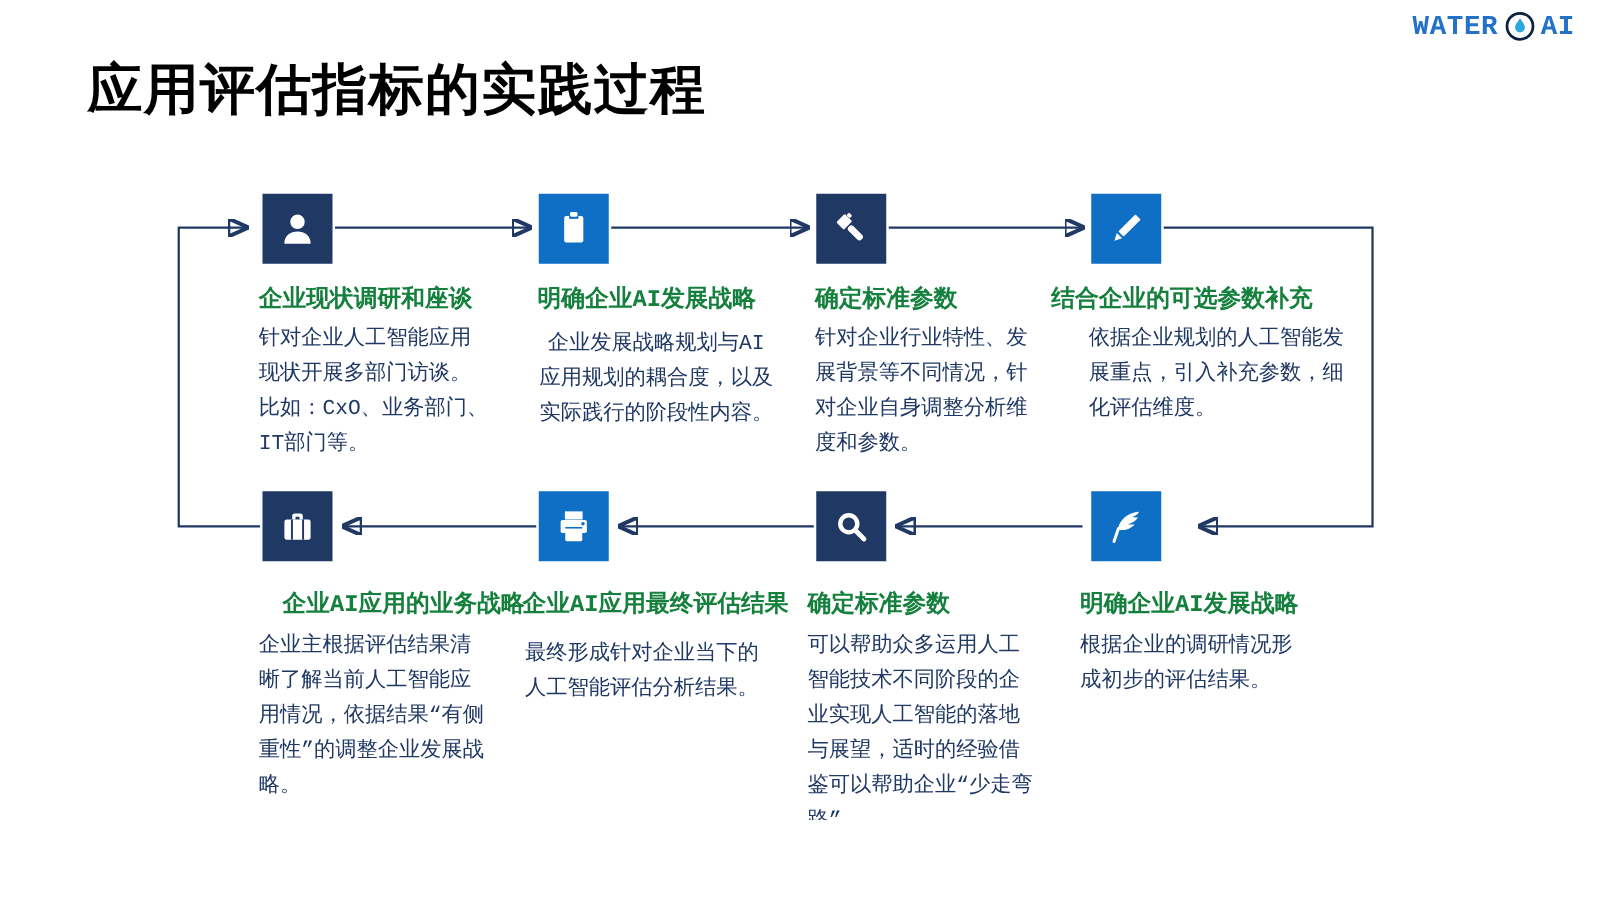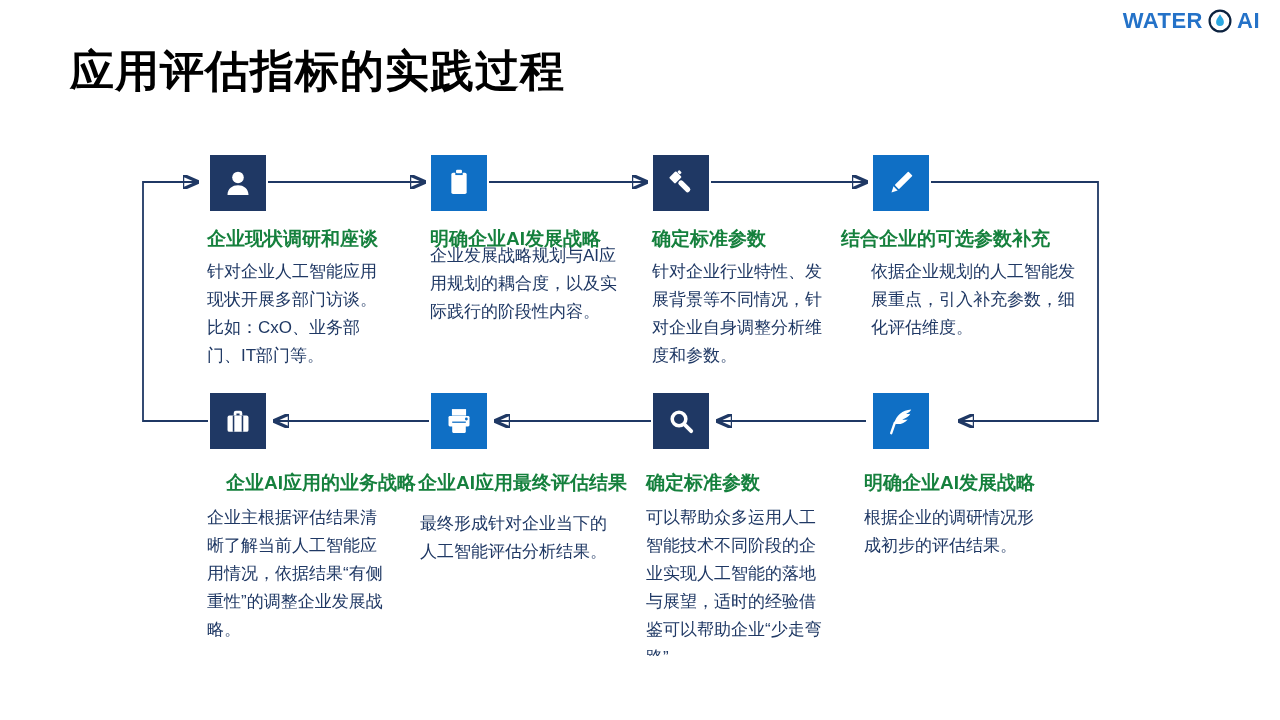--- a/index.html
+++ b/index.html
@@ -1,17 +1,17 @@
 <!DOCTYPE html>
 <html><head>
 <meta charset="utf-8">
 <style>
   html,body{margin:0;padding:0;background:#fff;}
   .slide{position:relative;width:1280px;height:656px;background:#ffffff;overflow:hidden;
-         font-family:Liberation Sans, sans-serif;}
+         font-family:Liberation Mono, monospace;}
 
   
   .logo{position:absolute;top:8px;right:20px;display:flex;align-items:center;gap:3px;
         color:#2472C8;font-weight:bold;font-size:22px;letter-spacing:.5px;}
   .logo svg{display:block;margin:0 1px;}
 
   
   .page-title{position:absolute;left:70px;top:42px;font-size:44px;font-weight:bold;color:#000;
               letter-spacing:1px;white-space:nowrap;}
 
@@ -73,21 +73,21 @@
   <div class="step-desc" style="left:207px;top:258px;width:186px;">针对企业人工智能应用现状开展多部门访谈。比如：CxO、业务部门、IT部门等。</div>
 
   <div class="icon-box blue" style="left:431px;top:155px;">
     <svg viewBox="0 0 24 24" fill="#fff">
       <rect x="6.6" y="4.8" width="10.8" height="15" rx="1.2"></rect>
       <rect class="bgfill" x="9.4" y="3.8" width="5.2" height="2.6"></rect>
       <rect x="9.9" y="2.6" width="4.2" height="2.6" rx="0.8"></rect>
     </svg>
   </div>
   <div class="step-title" style="left:430px;top:226px;">明确企业AI发展战略</div>
-  <div class="step-desc" style="left:430px;top:242px;width:190px;">企业发展战略规划与AI应用规划的耦合度，以及实际践行的阶段性内容。</div>
+  <div class="step-desc" style="left:430px;top:262px;width:190px;text-align:center;">企业发展战略规划与AI应用规划的耦合度，以及实际践行的阶段性内容。</div>
 
   <div class="icon-box navy" style="left:653px;top:155px;">
     <svg viewBox="0 0 24 24">
       <g fill="#fff" transform="rotate(45 12 12)">
         <rect x="3.4" y="8.6" width="6" height="6.8" rx="0.8"></rect>
         <rect x="4.6" y="6.4" width="2.6" height="2" rx="0.6"></rect>
         <rect x="10.2" y="10.1" width="10.2" height="3.8" rx="1.7"></rect>
       </g>
     </svg>
   </div>

